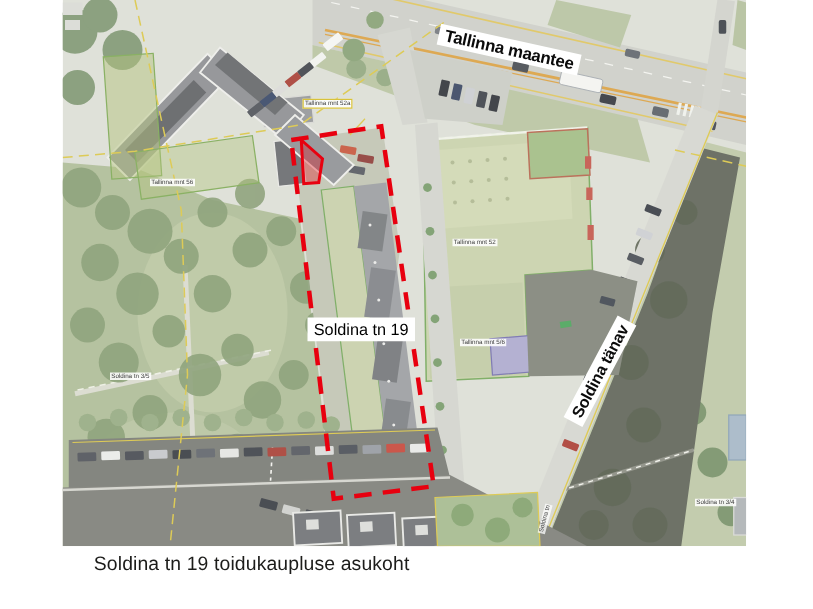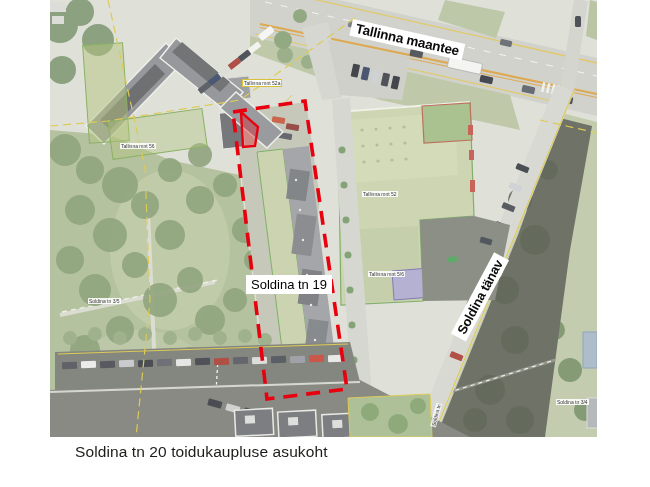--- a/index.html
+++ b/index.html
@@ -5,21 +5,21 @@
   html,body{margin:0;padding:0;background:#ffffff;}
   body{width:650px;height:487px;position:relative;overflow:hidden;
        font-family:"Liberation Sans", sans-serif;}
   .stage{position:absolute;left:0;top:0;width:650px;height:487px;background:#fff;}
   .map{position:absolute;left:50px;top:0;width:547px;height:437px;overflow:hidden;}
   .map svg{position:absolute;left:0;top:0;}
   .lbl{position:absolute;white-space:nowrap;color:#0b0b0b;background:#ffffff;}
   .street{font-weight:700;letter-spacing:-0.2px;padding:1px 5px;}
   .lbl-tallinna{left:303px;top:19px;font-size:13.5px;transform:rotate(12.5deg);transform-origin:0 0;}
   .lbl-soldina-tanav{left:430px;top:297px;font-size:13px;transform:translate(-50%,-50%) rotate(-62deg);}
-  .lbl-site{left:196px;top:254px;font-size:13px;font-weight:400;padding:2px 5px;color:#000;margin-top:21px;}
+  .lbl-site{left:196px;top:254px;font-size:13px;font-weight:400;padding:2px 5px;color:#000;}
   .tiny{font-size:5px;line-height:6px;padding:0 1px;color:#3a3a3a;background:rgba(255,255,255,0.88);}
   .tiny-52a{left:192px;top:79px;border:1px solid #d8c23a;}
   .tiny-52{left:312px;top:191px;}
   .tiny-56a{left:318px;top:271px;}
   .tiny-56b{left:70px;top:143px;}
   .tiny-35{left:38px;top:298px;}
   .tiny-34{left:506px;top:399px;}
   .tiny-road{left:374px;top:412px;transform:rotate(-75deg);background:rgba(255,255,255,0.75);}
   .caption{position:absolute;left:75px;top:442px;font-size:15.5px;line-height:20px;color:#1c1c1a;letter-spacing:0.1px;}
 </style>
@@ -328,15 +328,15 @@
     <div class="lbl tiny tiny-52a">Tallinna mnt 52a</div>
     <div class="lbl tiny tiny-52">Tallinna mnt 52</div>
     <div class="lbl tiny tiny-56a">Tallinna mnt 5/6</div>
     <div class="lbl tiny tiny-56b">Tallinna mnt 56</div>
     <div class="lbl tiny tiny-35">Soldina tn 3/5</div>
     <div class="lbl tiny tiny-34">Soldina tn 3/4</div>
     <div class="lbl tiny tiny-road">Soldina tn</div>
   </div>
 
   <div class="caption">
-    <div>Soldina tn 20 toidukaupluse asukoht</div>
+    <div>Soldina tn 19 toidukaupluse asukoht</div>
   </div>
 </div>
 
 </body></html>

